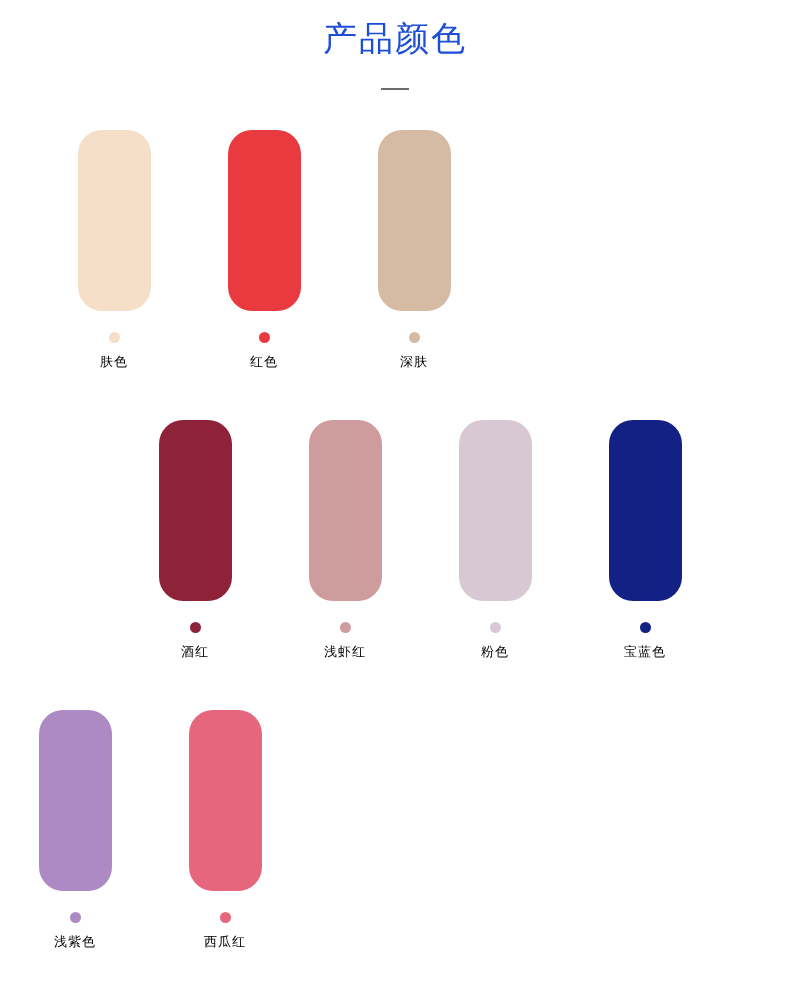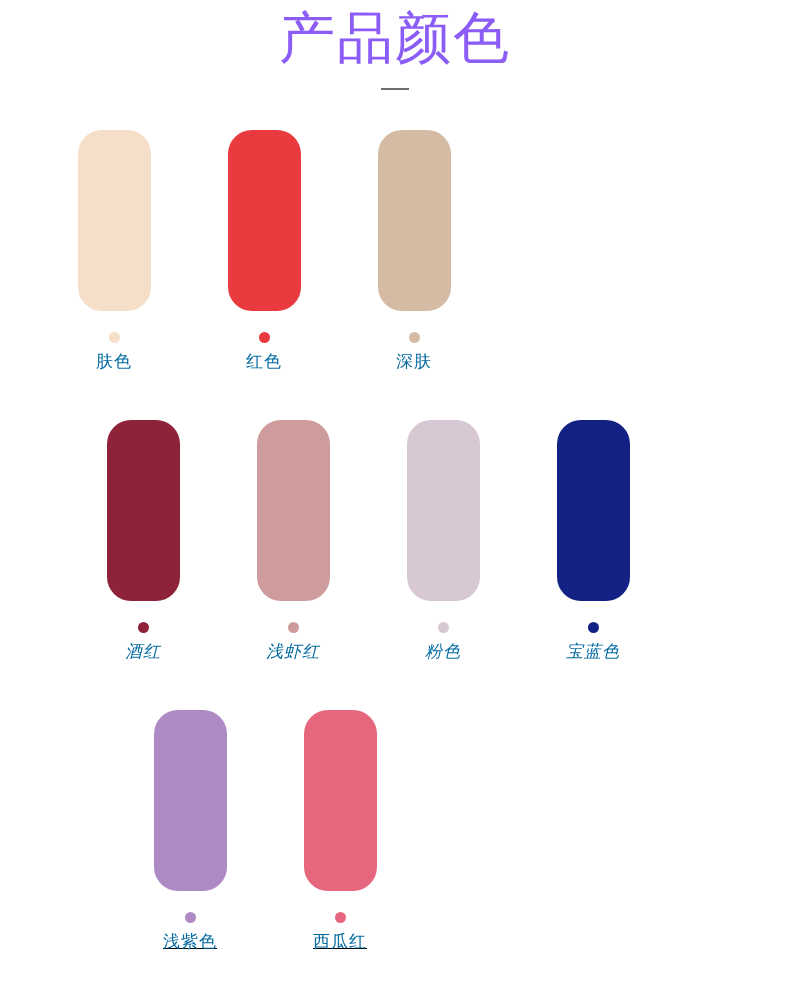--- a/index.html
+++ b/index.html
@@ -20,24 +20,24 @@
     width: 790px;
     height: 1007px;
   }
 
   
   .header {
     padding-top: 8px;
     text-align: center;
   }
   .page-title {
-    font-size: 56px;
+    font-size: 34px;
     line-height: 60px;
     font-weight: 400;
-    color: #8b5cf6;
+    color: #1d4ed8;
     letter-spacing: 2px;
     margin: 0;
   }
   .title-divider-wrap {
     display: flex;
     justify-content: center;
     margin-top: 20px;
   }
   .title-divider {
     width: 28px;
@@ -48,22 +48,22 @@
   
   .rows {
     margin-top: 40px;
   }
   .swatch-row {
     display: flex;
     justify-content: flex-start;
     align-items: flex-start;
   }
   .swatch-row.row-1 { padding-left: 39px; }
-  .swatch-row.row-2 { padding-left: 68px; margin-top: 47px; font-style: italic; }
-  .swatch-row.row-3 { padding-left: 115px; margin-top: 47px; text-decoration: underline; }
+  .swatch-row.row-2 { padding-left: 120px; margin-top: 47px; }
+  .swatch-row.row-3 { margin-top: 47px; }
 
   .swatch-cell {
     width: 150px;
     display: flex;
     flex-direction: column;
     align-items: center;
   }
 
   .swatch-chip {
     width: 73px;
@@ -75,23 +75,23 @@
   .swatch-dot {
     width: 11px;
     height: 11px;
     border-radius: 50%;
     background: #cccccc;
     margin-top: 21px;
   }
 
   .swatch-label {
     margin-top: 8px;
-    font-size: 17px;
+    font-size: 13px;
     line-height: 22px;
-    color: #0369a1;
+    color: #000000;
     letter-spacing: 1px;
     white-space: nowrap;
   }
 </style>
 </head>
 <body>
 
 <div class="page">
 
   <div class="header">

